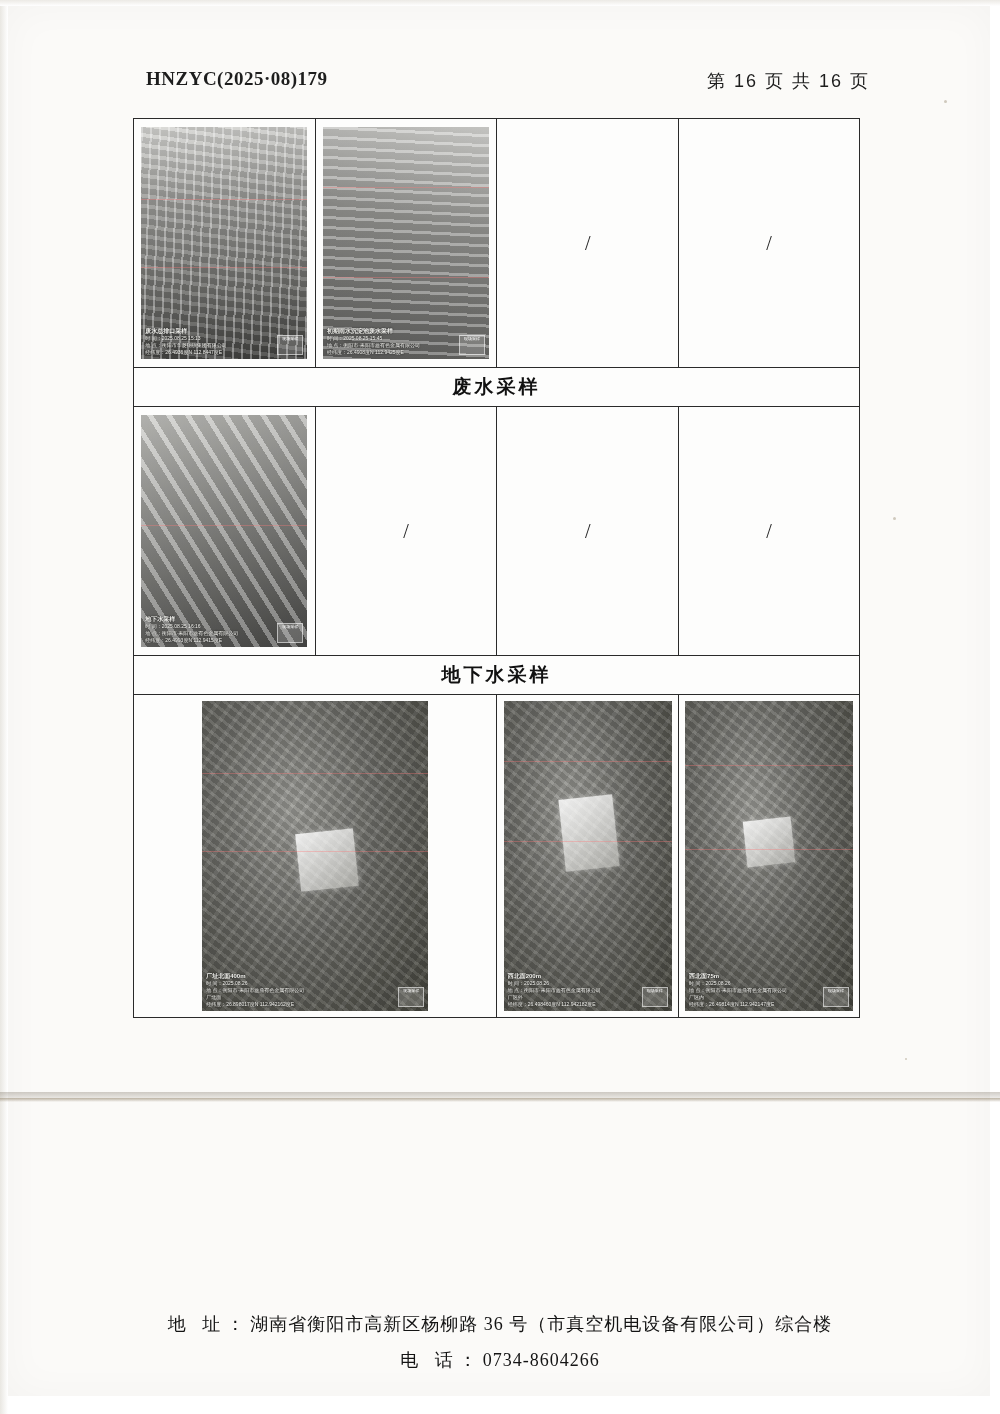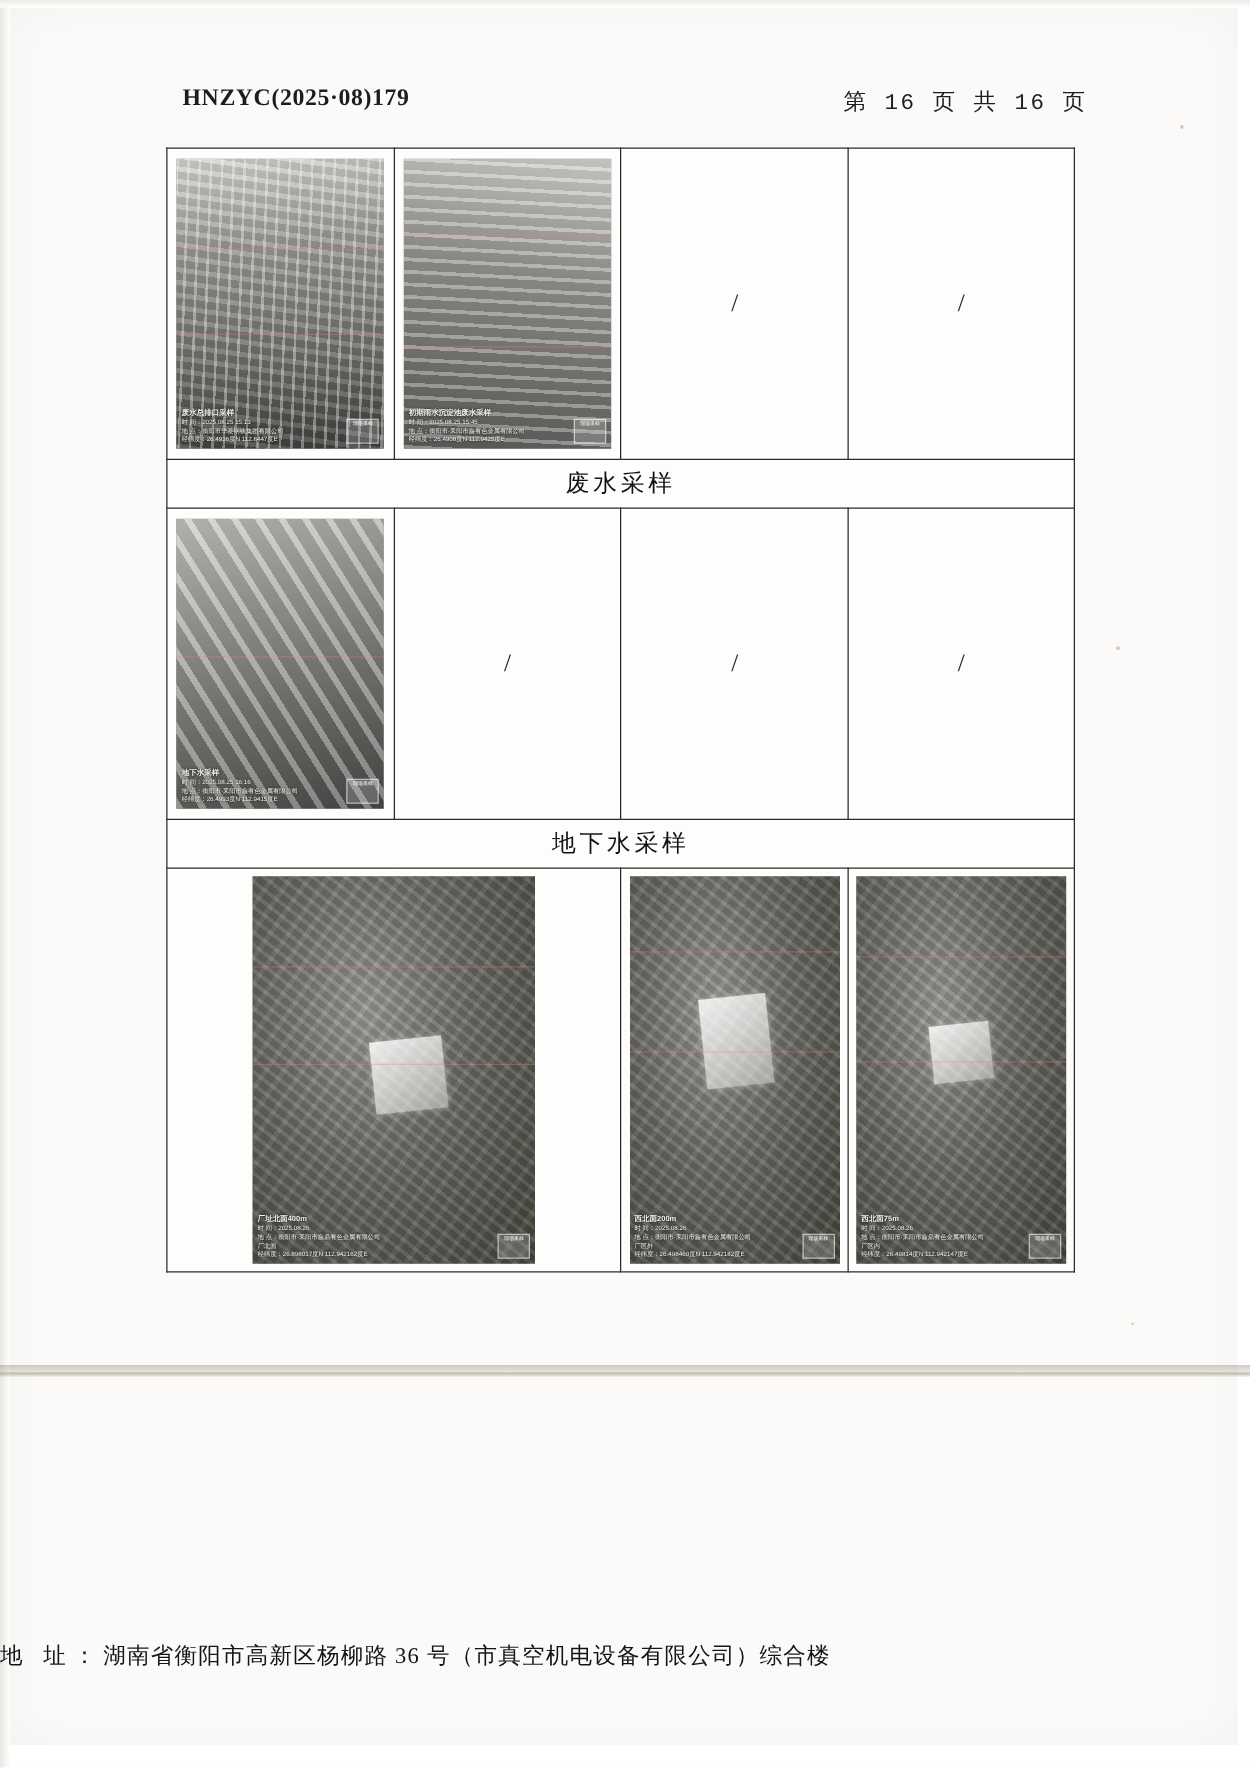--- a/index.html
+++ b/index.html
@@ -41,41 +41,41 @@
     position:absolute;left:130px;top:68px;width:740px;height:32px;
   }
   .doc-code{
     position:absolute;left:16px;top:0;
     font-size:19px;font-weight:bold;letter-spacing:.5px;color:#1d1d1d;
     font-family:"Liberation Serif", serif;
   }
   .page-no{
     position:absolute;right:0;top:1px;
     font-size:18px;color:#1d1d1d;letter-spacing:2px;
-    font-family:Liberation Mono, monospace;
+    font-family:Liberation Sans, sans-serif;
     margin-left:40px;
   }
 
   
   .tbl{
     position:absolute;left:133px;top:118px;
     width:727px;
     border:1px solid #2a2a2a;
     border-collapse:collapse;
     background:#fdfdfc;
   }
   .tbl td{
     border:1px solid #2a2a2a;
     padding:0;
     vertical-align:middle;
     text-align:center;
   }
   .cap{
     height:38px;
-    font-size:19px;font-weight:normal;letter-spacing:3px;
+    font-size:19px;font-weight:bold;letter-spacing:3px;
     color:#111;
     font-family:"Liberation Serif", serif;
   }
   .slash{
     font-size:20px;color:#222;
     font-family:"Liberation Serif", serif;
   }
   .cell-img{
     position:relative;
     overflow:hidden;
@@ -141,21 +141,21 @@
     font-size:4px;color:#fff;line-height:6px;
     text-align:center;
     font-family:"Liberation Sans", sans-serif;
   }
   .hline{
     position:absolute;left:0;right:0;height:1px;background:rgba(255,120,120,.35);
   }
 
   
   .footer{
-    position:absolute;left:0;top:1312px;width:1000px;
+    position:absolute;left:0;top:1312px;width:1000px;text-align:center;
   }
   .f1{font-size:18px;color:#141414;letter-spacing:1px;font-family:"Liberation Serif", serif;}
   .f2{font-size:18px;color:#141414;letter-spacing:1px;margin-top:12px;font-family:"Liberation Serif", serif;}
   .spk{letter-spacing:6px;}
   
   .spec{position:absolute;background:#cfc9bd;border-radius:50%;}
 </style>
 </head>
 <body>
 
@@ -286,13 +286,16 @@
 </tbody>
   </table>
 
 <div class="fold"></div>
 <div class="fold2"></div>
 
 <div class="footer">
   <div class="f1">
     <span class="spk">地 址：</span><span>湖南省衡阳市高新区杨柳路 36 号（市真空机电设备有限公司）综合楼</span>
   </div>
+  <div class="f2">
+    <span class="spk">电 话：</span><span>0734-8604266</span>
+  </div>
 </div>
 
 </body></html>

